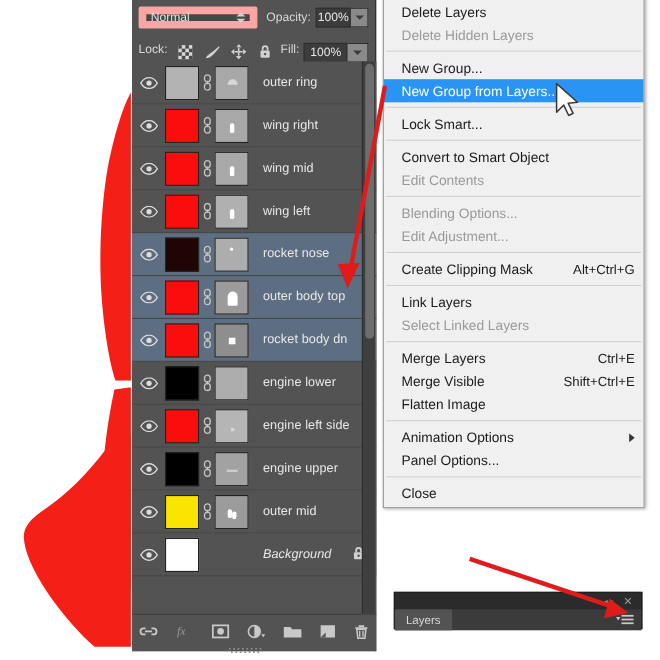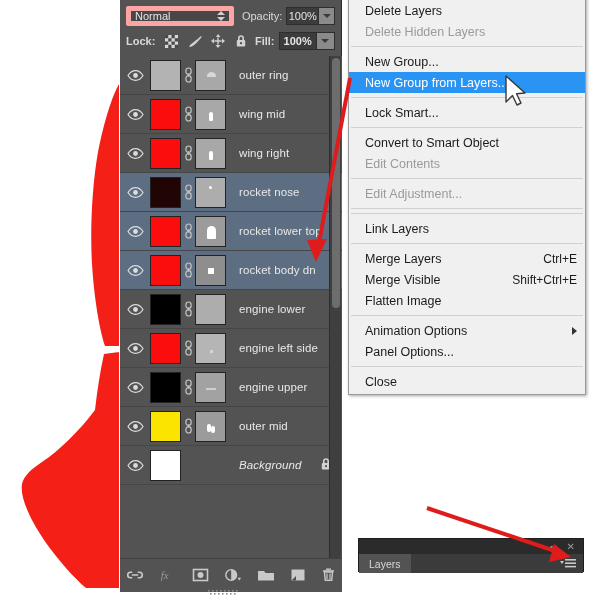--- a/index.html
+++ b/index.html
@@ -16,41 +16,41 @@
 
   
   .panel {
     position:absolute; left:120px; top:0; width:222px; height:592px;
     background:#535353; color:#d6d6d6; font-size:11px;
     border-right:1px solid #2b2b2b;
   }
   .panel-top { background:#535353; padding:5px 6px 0 6px; }
   .row-blend { display:flex; align-items:center; height:21px; }
   .blend-select {
-    width:128px; height:20px; background:#474747; border:5px solid #fca5a5;
+    width:128px; height:20px; background:#474747; border:7px solid #fca5a5;
     border-radius:2px; color:#e2e2e2; font-size:11px;
     display:flex; align-items:center; padding:0 4px; position:relative;
   }
   .blend-select .lbl { flex:1; }
   .stepper { display:flex; flex-direction:column; line-height:0; margin-left:2px; }
   .stepper i { display:block; width:0;height:0;border-left:4px solid transparent;border-right:4px solid transparent; }
   .stepper i.up { border-bottom:4px solid #cfcfcf; margin-bottom:2px; }
   .stepper i.dn { border-top:4px solid #cfcfcf; }
   .op-label { margin-left:8px; color:#d9d9d9; font-size:11px; }
   .num-field {
     width:40px; height:18px; background:#3c3c3c; border:1px solid #2e2e2e;
     color:#e6e6e6; font-size:11px; text-align:center; line-height:16px; margin-left:4px;
   }
   .dd-btn {
     width:19px;height:18px;background:#8a8a8a;border:1px solid #2e2e2e;border-left:none;
     display:flex;align-items:center;justify-content:center;
   }
   .dd-btn i { width:0;height:0;border-left:4px solid transparent;border-right:4px solid transparent;border-top:4px solid #3a3a3a; }
 
-  .row-lock { display:flex; align-items:center; height:24px; margin-top:3px;font-weight:bold; }
+  .row-lock { display:flex; height:24px; margin-top:13px; }
   .lk-label { font-size:11px; color:#d9d9d9; margin-right:7px; }
   .lk-icon { width:19px;height:16px;display:flex;align-items:center;justify-content:center;margin-right:5px; }
   .fill-label { margin-left:auto; font-size:11px; color:#d9d9d9; }
 
   .list { position:absolute; top:56px; left:0; width:222px; height:502px; background:#535353; }
   .lrow {
     position:relative; display:flex; align-items:center; height:39px;
     border-bottom:1px solid #464646; background:#535353;
   }
   .lrow.sel { background:#5d6e82; }
@@ -205,41 +205,61 @@
         <span class="linkico">
           <svg width="11" height="16" viewBox="0 0 11 16">
             <path d="M5.5 1 a2.6 2.6 0 0 1 2.6 2.6 v1.2 a2.6 2.6 0 0 1 -5.2 0 V3.6 A2.6 2.6 0 0 1 5.5 1 Z" fill="none" stroke="#c5c5c5" stroke-width="1.2"></path>
             <path d="M5.5 15 a2.6 2.6 0 0 0 2.6 -2.6 v-1.2 a2.6 2.6 0 0 0 -5.2 0 v1.2 A2.6 2.6 0 0 0 5.5 15 Z" fill="none" stroke="#c5c5c5" stroke-width="1.2"></path>
             <path d="M5.5 6.4 v3.2" stroke="#c5c5c5" stroke-width="1.2"></path>
           </svg>
         </span>
         <span class="mask" style="background:#a8a8a8">
           <div class="mk" style="left:13px;top:12px;width:4px;height:9px;border-radius:2px 2px 1px 1px"></div>
         </span>
-        <span class="lname">wing mid</span>
+        <span class="lname">wing right</span>
       </div>
       <div class="lrow">
         <span class="eye">
           <svg width="17" height="11" viewBox="0 0 17 11">
             <path d="M8.5 0.6 C4 0.6 1 5.5 1 5.5 s3 4.9 7.5 4.9 S16 5.5 16 5.5 13 0.6 8.5 0.6 Z" fill="none" stroke="#dcdcdc" stroke-width="1.2"></path>
             <circle cx="8.5" cy="5.5" r="2.4" fill="#dcdcdc"></circle>
           </svg>
         </span>
         <span class="thumb" style="background:#fc0d0d"></span>
         <span class="linkico">
           <svg width="11" height="16" viewBox="0 0 11 16">
             <path d="M5.5 1 a2.6 2.6 0 0 1 2.6 2.6 v1.2 a2.6 2.6 0 0 1 -5.2 0 V3.6 A2.6 2.6 0 0 1 5.5 1 Z" fill="none" stroke="#c5c5c5" stroke-width="1.2"></path>
             <path d="M5.5 15 a2.6 2.6 0 0 0 2.6 -2.6 v-1.2 a2.6 2.6 0 0 0 -5.2 0 v1.2 A2.6 2.6 0 0 0 5.5 15 Z" fill="none" stroke="#c5c5c5" stroke-width="1.2"></path>
             <path d="M5.5 6.4 v3.2" stroke="#c5c5c5" stroke-width="1.2"></path>
           </svg>
         </span>
         <span class="mask" style="background:#a8a8a8">
           <div class="mk" style="left:13px;top:12px;width:4px;height:9px;border-radius:2px 2px 1px 1px"></div>
         </span>
-        <span class="lname">wing right</span>
+        <span class="lname">wing mid</span>
+      </div>
+      <div class="lrow">
+        <span class="eye">
+          <svg width="17" height="11" viewBox="0 0 17 11">
+            <path d="M8.5 0.6 C4 0.6 1 5.5 1 5.5 s3 4.9 7.5 4.9 S16 5.5 16 5.5 13 0.6 8.5 0.6 Z" fill="none" stroke="#dcdcdc" stroke-width="1.2"></path>
+            <circle cx="8.5" cy="5.5" r="2.4" fill="#dcdcdc"></circle>
+          </svg>
+        </span>
+        <span class="thumb" style="background:#fc0d0d"></span>
+        <span class="linkico">
+          <svg width="11" height="16" viewBox="0 0 11 16">
+            <path d="M5.5 1 a2.6 2.6 0 0 1 2.6 2.6 v1.2 a2.6 2.6 0 0 1 -5.2 0 V3.6 A2.6 2.6 0 0 1 5.5 1 Z" fill="none" stroke="#c5c5c5" stroke-width="1.2"></path>
+            <path d="M5.5 15 a2.6 2.6 0 0 0 2.6 -2.6 v-1.2 a2.6 2.6 0 0 0 -5.2 0 v1.2 A2.6 2.6 0 0 0 5.5 15 Z" fill="none" stroke="#c5c5c5" stroke-width="1.2"></path>
+            <path d="M5.5 6.4 v3.2" stroke="#c5c5c5" stroke-width="1.2"></path>
+          </svg>
+        </span>
+        <span class="mask" style="background:#b0b0b0">
+          <div class="mk" style="left:13px;top:12px;width:4px;height:9px;border-radius:2px 2px 1px 1px"></div>
+        </span>
+        <span class="lname">wing left</span>
       </div>
       <div class="lrow sel">
         <span class="eye">
           <svg width="17" height="11" viewBox="0 0 17 11">
             <path d="M8.5 0.6 C4 0.6 1 5.5 1 5.5 s3 4.9 7.5 4.9 S16 5.5 16 5.5 13 0.6 8.5 0.6 Z" fill="none" stroke="#dcdcdc" stroke-width="1.2"></path>
             <circle cx="8.5" cy="5.5" r="2.4" fill="#dcdcdc"></circle>
           </svg>
         </span>
         <span class="thumb" style="background:#210404"></span>
         <span class="linkico">
@@ -265,21 +285,21 @@
         <span class="linkico">
           <svg width="11" height="16" viewBox="0 0 11 16">
             <path d="M5.5 1 a2.6 2.6 0 0 1 2.6 2.6 v1.2 a2.6 2.6 0 0 1 -5.2 0 V3.6 A2.6 2.6 0 0 1 5.5 1 Z" fill="none" stroke="#c5c5c5" stroke-width="1.2"></path>
             <path d="M5.5 15 a2.6 2.6 0 0 0 2.6 -2.6 v-1.2 a2.6 2.6 0 0 0 -5.2 0 v1.2 A2.6 2.6 0 0 0 5.5 15 Z" fill="none" stroke="#c5c5c5" stroke-width="1.2"></path>
             <path d="M5.5 6.4 v3.2" stroke="#c5c5c5" stroke-width="1.2"></path>
           </svg>
         </span>
         <span class="mask" style="background:#9b9b9b">
           <div class="mk" style="left:11px;top:9px;width:9px;height:13px;border-radius:5px 5px 1px 1px"></div>
         </span>
-        <span class="lname">rocket lower top</span>
+        <span class="lname">outer body top</span>
       </div>
       <div class="lrow sel">
         <span class="eye">
           <svg width="17" height="11" viewBox="0 0 17 11">
             <path d="M8.5 0.6 C4 0.6 1 5.5 1 5.5 s3 4.9 7.5 4.9 S16 5.5 16 5.5 13 0.6 8.5 0.6 Z" fill="none" stroke="#dcdcdc" stroke-width="1.2"></path>
             <circle cx="8.5" cy="5.5" r="2.4" fill="#dcdcdc"></circle>
           </svg>
         </span>
         <span class="thumb" style="background:#fc0d0d"></span>
         <span class="linkico">
@@ -483,26 +503,36 @@
     </div>
     <div class="msep"></div>
     <div class="mi">
       <span>Convert to Smart Object</span>
     </div>
     <div class="mi dis">
       <span>Edit Contents</span>
     </div>
     <div class="msep"></div>
     <div class="mi dis">
+      <span>Blending Options...</span>
+    </div>
+    <div class="mi dis">
       <span>Edit Adjustment...</span>
     </div>
     <div class="msep"></div>
+    <div class="mi">
+      <span>Create Clipping Mask</span>
+      <span class="sc">Alt+Ctrl+G</span>
+    </div>
     <div class="msep"></div>
     <div class="mi">
       <span>Link Layers</span>
+    </div>
+    <div class="mi dis">
+      <span>Select Linked Layers</span>
     </div>
     <div class="msep"></div>
     <div class="mi">
       <span>Merge Layers</span>
       <span class="sc">Ctrl+E</span>
     </div>
     <div class="mi">
       <span>Merge Visible</span>
       <span class="sc">Shift+Ctrl+E</span>
     </div>

